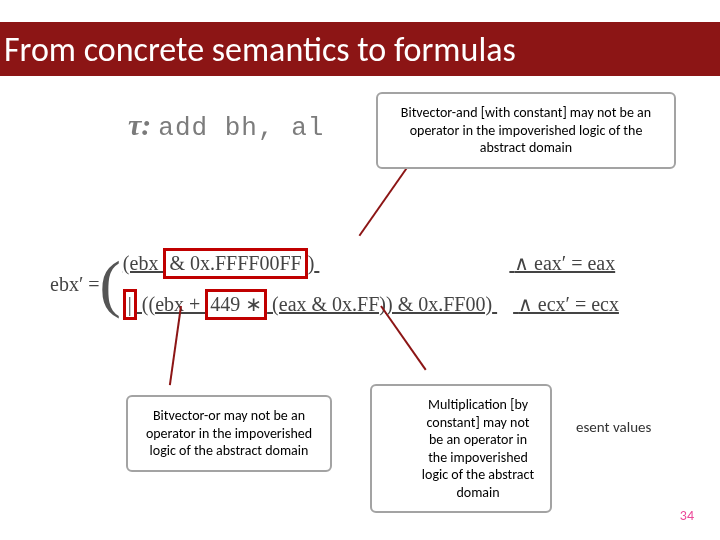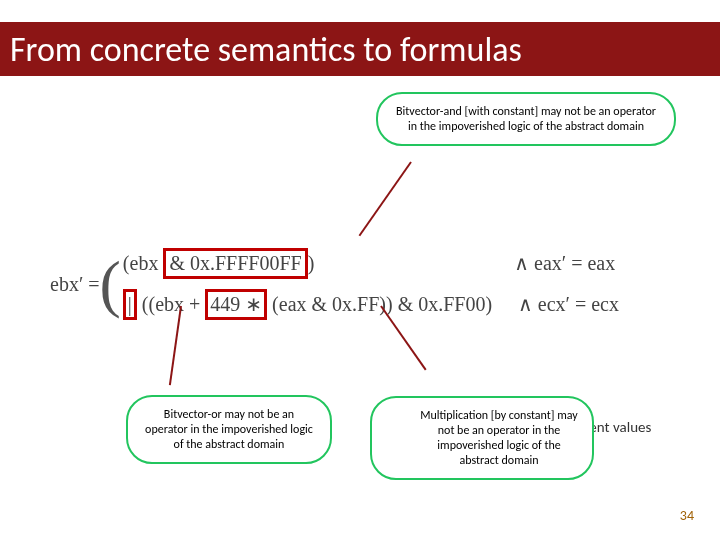--- a/index.html
+++ b/index.html
@@ -1,49 +1,53 @@
 <!DOCTYPE html>
 <html><head>
 <meta charset="utf-8">
 <style>
   * { box-sizing: border-box; margin: 0; padding: 0; }
   html, body { width: 720px; height: 540px; font-family: "Calibri", "Segoe UI", Arial, sans-serif; background: #fff; color: #000; overflow: hidden; }
   .slide { position: relative; width: 720px; height: 540px; }
-  .titlebar { position: absolute; left: 0; top: 22px; width: 720px; height: 54px; background: #8c1515; display: flex; align-items: center; padding-left: 10px; }
+  .titlebar { position: absolute; left: 0; top: 22px; width: 720px; height: 54px; background: #8c1515; display: flex; align-items: center; padding-left: 4px; }
   .titlebar h1 { color: #fff; font-size: 34px; font-weight: 400; letter-spacing: 0; }
   .tau { position: absolute; left: 128px; top: 108px; font-size: 28px; color: #7c7c7c; font-family: Georgia, serif; }
   .tau b { font-weight: bold; font-style: italic; color:#7a7a7a; font-size:30px;}
   .tau .inst { font-family: "Courier New", monospace; font-size: 26px; letter-spacing: 1px; }
   .formula { position: absolute; left: 50px; top: 248px; font-family: "Cambria Math", Georgia, serif; font-size: 20px; color: #444; display: flex; align-items: center; }
   .lhs { }
   .brace { font-size: 64px; line-height: 0.8; margin-right: 2px; font-weight: 100; color:#555;}
   .lines { display: flex; flex-direction: column; gap: 10px; }
-  .line { white-space: nowrap; }
-  .callout { position: absolute; background: #fff; border: 2px solid #22c55e; border-radius: 26px; padding: 10px 14px; font-size: 12px; text-align: center; line-height: 1.25; z-index: 5; }
+  .line { white-space: nowrap; text-decoration: underline; }
+  .callout { position: absolute; background: #fff; border: 2px solid #a3a3a3; border-radius: 6px; padding: 10px 14px; font-size: 14px; text-align: center; line-height: 1.25; z-index: 5; }
   .callout.top { left: 376px; top: 92px; width: 300px; }
   .callout.bl { left: 126px; top: 395px; width: 206px; }
-  .callout.br { left: 370px; top: 396px; width: 224px; padding-left: 48px; }
+  .callout.br { left: 370px; top: 384px; width: 182px; padding-left: 48px; }
   .hi { border: 3px solid #c00000; padding: 0 3px; display: inline-block; line-height: 1.25; }
   .hi.sm { padding: 0 2px; }
   .present { position: absolute; left: 576px; top: 418px; font-size: 15px; color:#333; }
-  .pagenum { position: absolute; right: 26px; bottom: 16px; font-size: 14px; color: #a16207; }
+  .pagenum { position: absolute; right: 26px; bottom: 16px; font-size: 14px; color: #ec4899; }
   .pointer { position: absolute; background: #8c1515; z-index: 3; }
   .pointer.to-and { width: 2px; height: 90px; left: 410px; top: 162px; transform: rotate(35deg); transform-origin: top; }
   .pointer.to-or { width: 2px; height: 80px; left: 180px; top: 306px; transform: rotate(8deg); transform-origin: top; }
   .pointer.to-mul { width: 2px; height: 78px; left: 380px; top: 306px; transform: rotate(-35deg); transform-origin: top; }
 </style>
 </head>
 <body>
 
 <div class="slide">
 
   <div class="titlebar">
     <h1>From concrete semantics to formulas</h1>
   </div>
 
+  <div class="tau">
+    <b>τ:</b>
+    <span class="inst">add bh, al</span>
+  </div>
 
   <div class="callout top">Bitvector-and [with constant] may not be an operator in the impoverished logic of the abstract domain</div>
   <div class="pointer to-and"></div>
 
   <div class="formula">
     <span class="lhs">ebx′ =</span>
     <span class="brace">(</span>
     <div class="lines">
       <div class="line">
         <span>(ebx </span><span class="hi">&amp; 0x.FFFF00FF</span><span>)</span>

